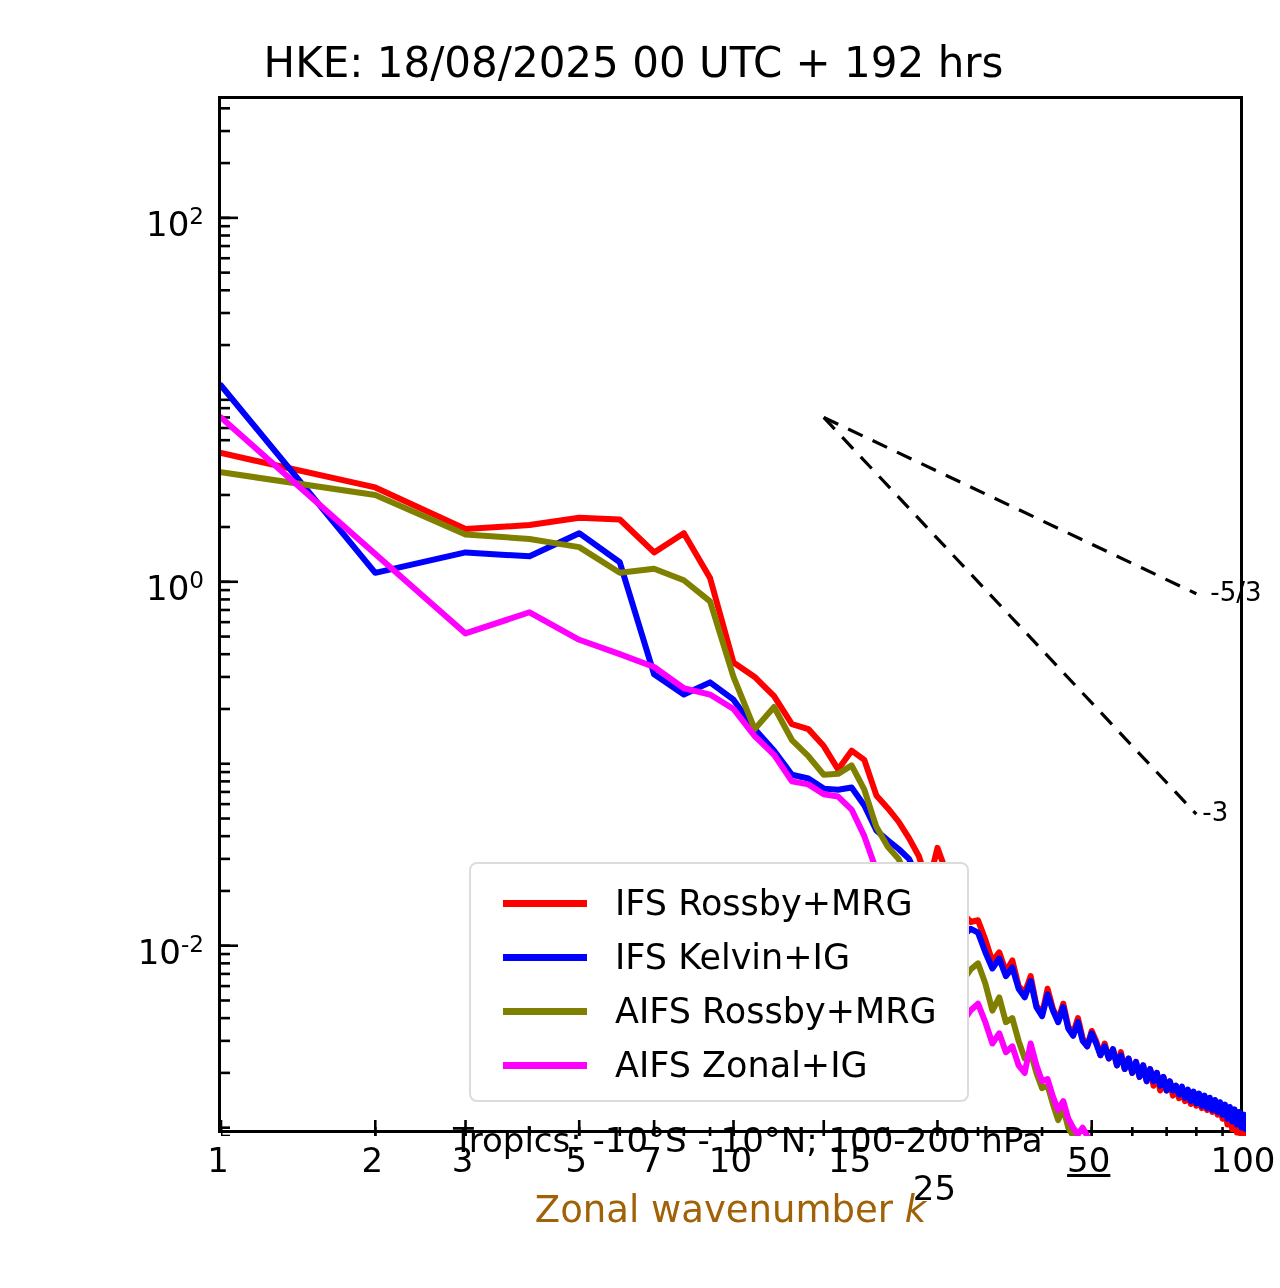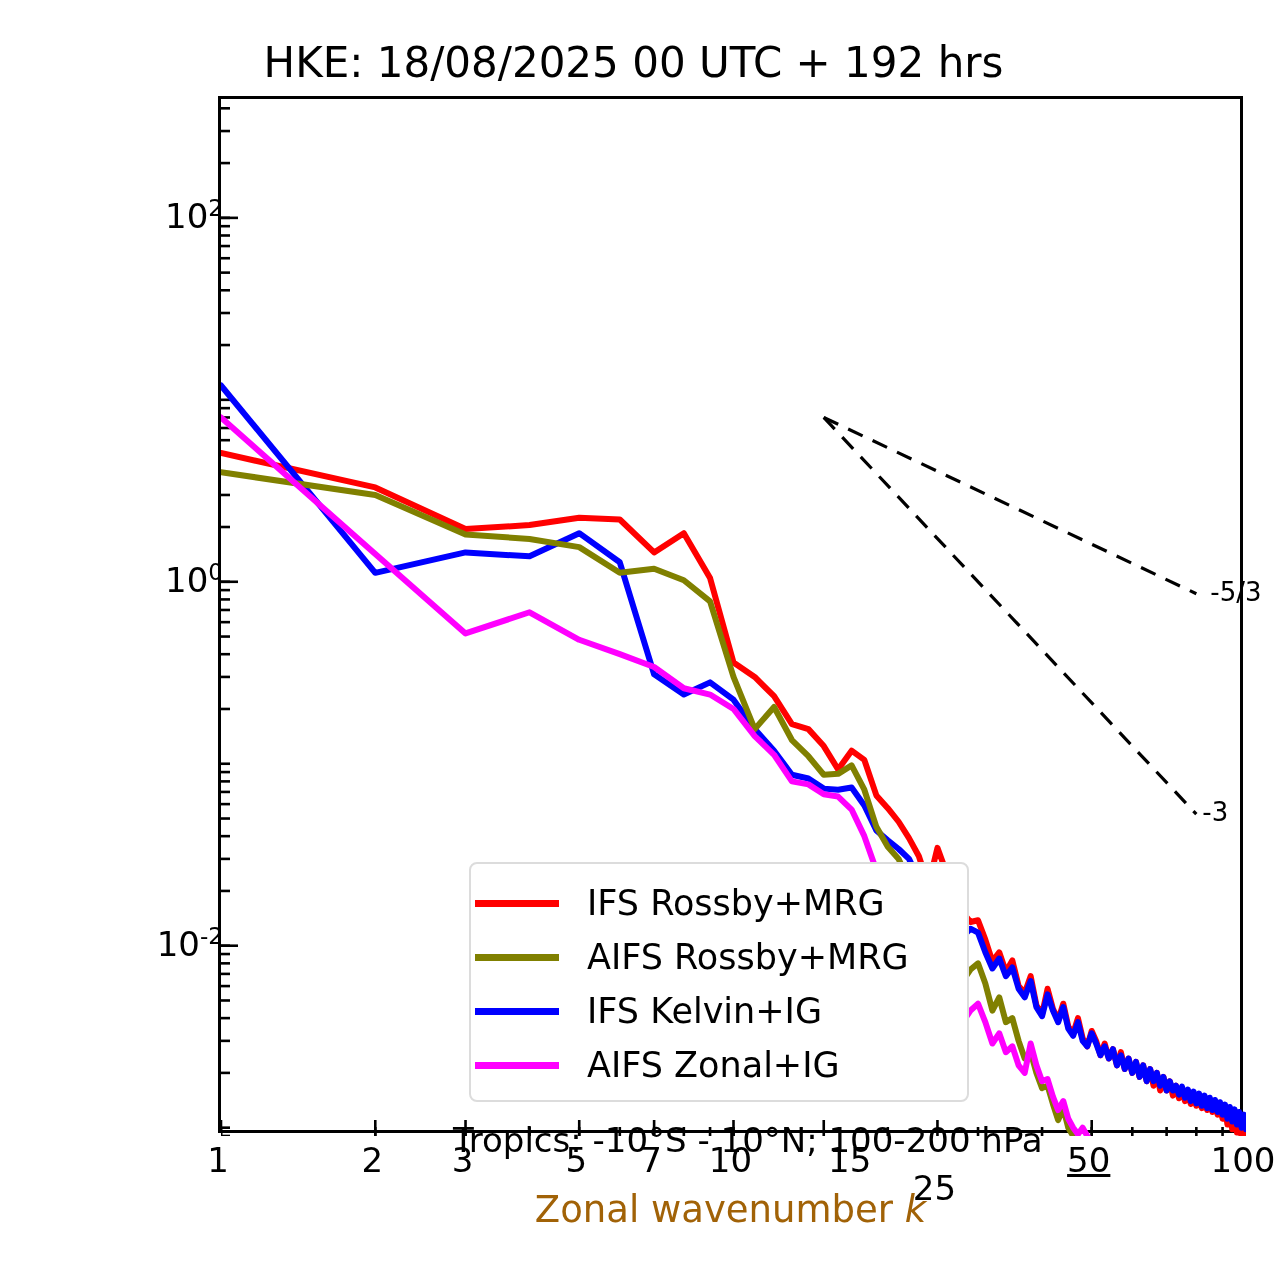--- a/index.html
+++ b/index.html
@@ -63,24 +63,23 @@
     position: absolute;
     text-align: center;
     font-size: 34px;
     color: #000000;
     white-space: nowrap;
     transform: translateX(-50%);
   }
   #ytick-labels {
     position: absolute;
     left: 0;
-    top: 4px;
+    top: 12px;
     width: 204px;
     height: 904px;
-    padding-left: 19px;
   }
   #xtick-labels {
     position: absolute;
     left: 0;
     top: 1140px;
     width: 1280px;
     height: 50px;
   }
   #legend {
     position: absolute;
@@ -91,21 +90,21 @@
     border: 2px solid #dcdcdc;
     border-radius: 8px;
     background: #ffffff;
     box-sizing: border-box;
     padding: 12px 0 0 0;
   }
   .legend-row {
     display: flex;
     align-items: center;
     height: 54px;
-    padding-left: 4px;
+    padding-left: 32px;
     text-align: center;
   }
   .legend-swatch {
     width: 84px;
     height: 7px;
     margin-right: 28px;
     flex: 0 0 auto;
   }
   .legend-text {
     font-size: 35px;
@@ -237,26 +236,26 @@
           <line x1="602.7467702660367" y1="318.4570297603866" x2="975.3336183333711" y2="715.2187142617466" stroke="#000" stroke-width="3.2" stroke-dasharray="16,11"></line>
         </g>
     </svg>
 
     <div id="legend">
         <div class="legend-row">
           <span class="legend-swatch" style="background: rgb(255, 0, 0);"></span>
           <span class="legend-text">IFS Rossby+MRG</span>
         </div>
         <div class="legend-row">
+          <span class="legend-swatch" style="background: rgb(0, 0, 255);"></span>
+          <span class="legend-text">IFS Kelvin+IG</span>
+        </div>
+        <div class="legend-row">
           <span class="legend-swatch" style="background: rgb(128, 128, 0);"></span>
           <span class="legend-text">AIFS Rossby+MRG</span>
-        </div>
-        <div class="legend-row">
-          <span class="legend-swatch" style="background: rgb(0, 0, 255);"></span>
-          <span class="legend-text">IFS Kelvin+IG</span>
         </div>
         <div class="legend-row">
           <span class="legend-swatch" style="background: rgb(255, 0, 255);"></span>
           <span class="legend-text">AIFS Zonal+IG</span>
         </div>
       </div>
 
     <div id="annotation">Tropics: -10°S - 10°N; 100-200 hPa</div>
   <div class="slope-label" style="left: 981.334px; top: 477.705px; margin-left: 8px;">-5/3</div>
       <div class="slope-label" style="left: 981.334px; top: 698.219px;">-3</div>

